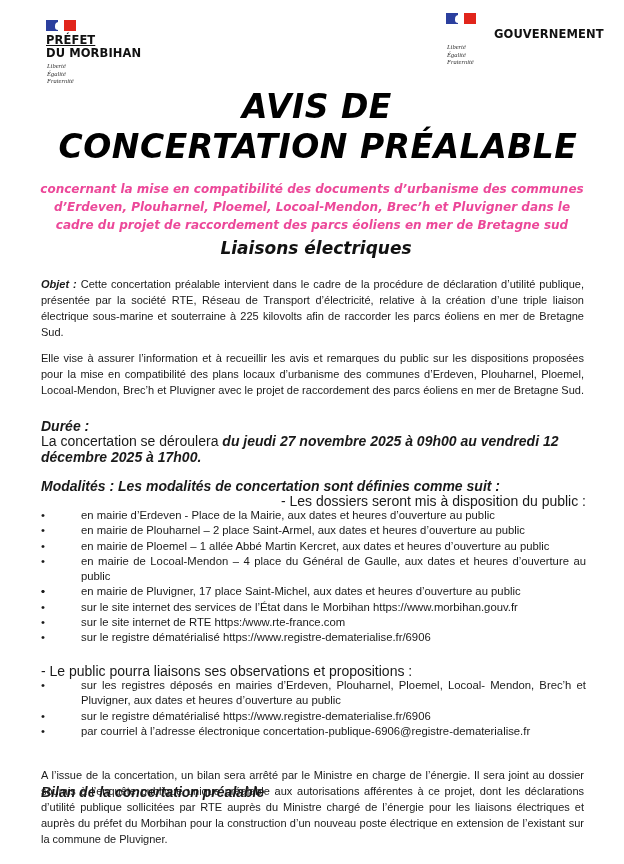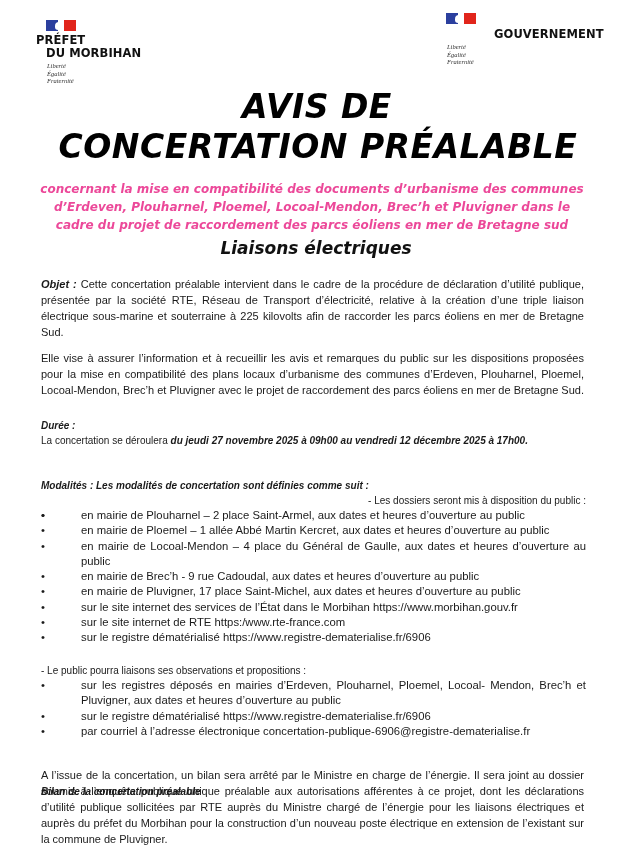--- a/index.html
+++ b/index.html
@@ -13,36 +13,36 @@
   .logo-title { position: absolute; font-family: "DejaVu Sans", sans-serif; font-weight: bold; font-size: 11.5px; line-height: 13px; color: #111; letter-spacing: 0.1px; }
   .motto { position: absolute; font-family: "Liberation Serif", serif; font-style: italic; font-size: 6.5px; line-height: 7.5px; color: #333; }
 
   
   .title { position: absolute; left: 0; width: 624px; text-align: center; font-family: "DejaVu Sans", sans-serif; font-weight: bold; font-style: italic; font-size: 33px; line-height: 40px; color: #000; letter-spacing: 0.5px; }
   .subtitle { position: absolute; left: 40px; width: 544px; text-align: center; font-family: "DejaVu Sans", sans-serif; font-weight: bold; font-style: italic; font-size: 12px; line-height: 18px; color: #ec4899; }
   .subtitle2 { position: absolute; left: 0; width: 624px; text-align: center; font-family: "DejaVu Sans", sans-serif; font-weight: bold; font-style: italic; font-size: 17px; line-height: 20px; color: #111; }
 
   .para { position: absolute; left: 41px; width: 543px; font-size: 11px; line-height: 16px; text-align: justify; color: #1a1a1a; }
   .bi { font-weight: bold; font-style: italic; }
-  .line { position: absolute; left: 41px; width: 545px; font-size: 10px; line-height: 16px; color: #1a1a1a; }
+  .line { position: absolute; left: 41px; width: 545px; font-size: 14px; line-height: 16px; color: #1a1a1a; }
 
   ul.bul { position: absolute; left: 41px; width: 545px; margin: 0; padding: 0; list-style: none; font-size: 11.3px; line-height: 15.3px; }
   ul.bul li { position: relative; padding-left: 40px; text-align: justify; }
   ul.bul li .dot { position: absolute; left: 0; top: 0; }
 </style>
 </head>
 <body>
 
 <div>
   <div class="flag" style="left:46px; top:20px;">
     <div class="b"></div>
       <div class="w"></div>
       <div class="r"></div>
   </div>
-  <div class="logo-title" style="left:36px; top:34px;">PRÉFET</div>
+  <div class="logo-title" style="left:46px; top:34px;text-decoration:underline;">PRÉFET</div>
   <div class="logo-title" style="left:46px; top:47px;">DU MORBIHAN</div>
   <div class="motto" style="left:47px; top:62px;">
     <div>Liberté</div>
     <div>Égalité</div>
     <div>Fraternité</div>
   </div>
 </div>
 
 <div>
   <div class="flag" style="left:446px; top:13px;">
@@ -72,25 +72,25 @@
 
 <div class="line bi" style="top:418px;">Durée :</div>
 <div class="line" style="top:433px;">
   <span>La concertation se déroulera </span><span class="bi">du jeudi 27 novembre 2025 à 09h00 au vendredi 12 décembre 2025 à 17h00.</span>
 </div>
 
 <div class="line bi" style="top:442px;margin-top:36px;">Modalités : Les modalités de concertation sont définies comme suit :</div>
 
 <div class="line" style="top:493px;text-align:right;">- Les dossiers seront mis à disposition du public :</div>
 <ul class="bul" style="top:508px;">
-  <li><span class="dot">•</span></li>
+  <li><span class="dot">•</span><span>en mairie d’Erdeven -  Place de la Mairie, aux dates et heures d’ouverture au public</span></li>
   <li><span class="dot">•</span><span>en mairie de Plouharnel – 2 place Saint-Armel, aux dates et heures d’ouverture au public</span></li>
   <li><span class="dot">•</span><span>en mairie de Ploemel – 1 allée Abbé Martin Kercret, aux dates et heures d’ouverture au public</span></li>
   <li><span class="dot">•</span><span>en mairie de Locoal-Mendon – 4 place du Général de Gaulle, aux dates et heures d’ouverture au public</span></li>
-  <li><span class="dot">•</span><span>en mairie de Brec’h -  9 rue Cadoudal, aux dates et heures d’ouverture au public</span></li>
+  <li><span class="dot">•</span></li>
   <li><span class="dot">•</span><span>en mairie de Pluvigner, 17 place Saint-Michel, aux dates et heures d’ouverture au public</span></li>
   <li><span class="dot">•</span><span>sur le site internet des services de l’État dans le Morbihan https://www.morbihan.gouv.fr</span></li>
   <li><span class="dot">•</span><span>sur le site internet de RTE https:/www.rte-france.com</span></li>
   <li><span class="dot">•</span><span>sur le registre dématérialisé https://www.registre-dematerialise.fr/6906</span></li>
 </ul>
 
 <div class="line" style="top:663px;">- Le public pourra liaisons ses observations et propositions :</div>
 <ul class="bul" style="top:678px;">
   <li><span class="dot">•</span><span>sur les registres déposés en mairies d’Erdeven, Plouharnel, Ploemel, Locoal- Mendon, Brec’h et Pluvigner, aux dates et heures d’ouverture au public</span></li>
   <li><span class="dot">•</span><span>sur le registre dématérialisé https://www.registre-dematerialise.fr/6906</span></li>

